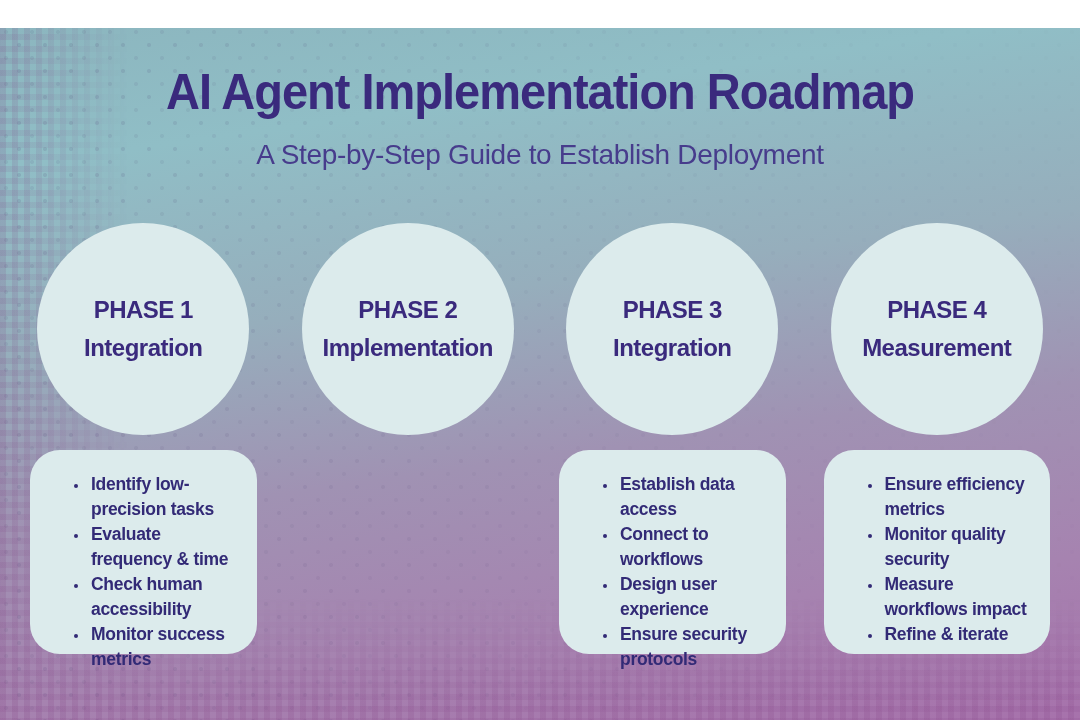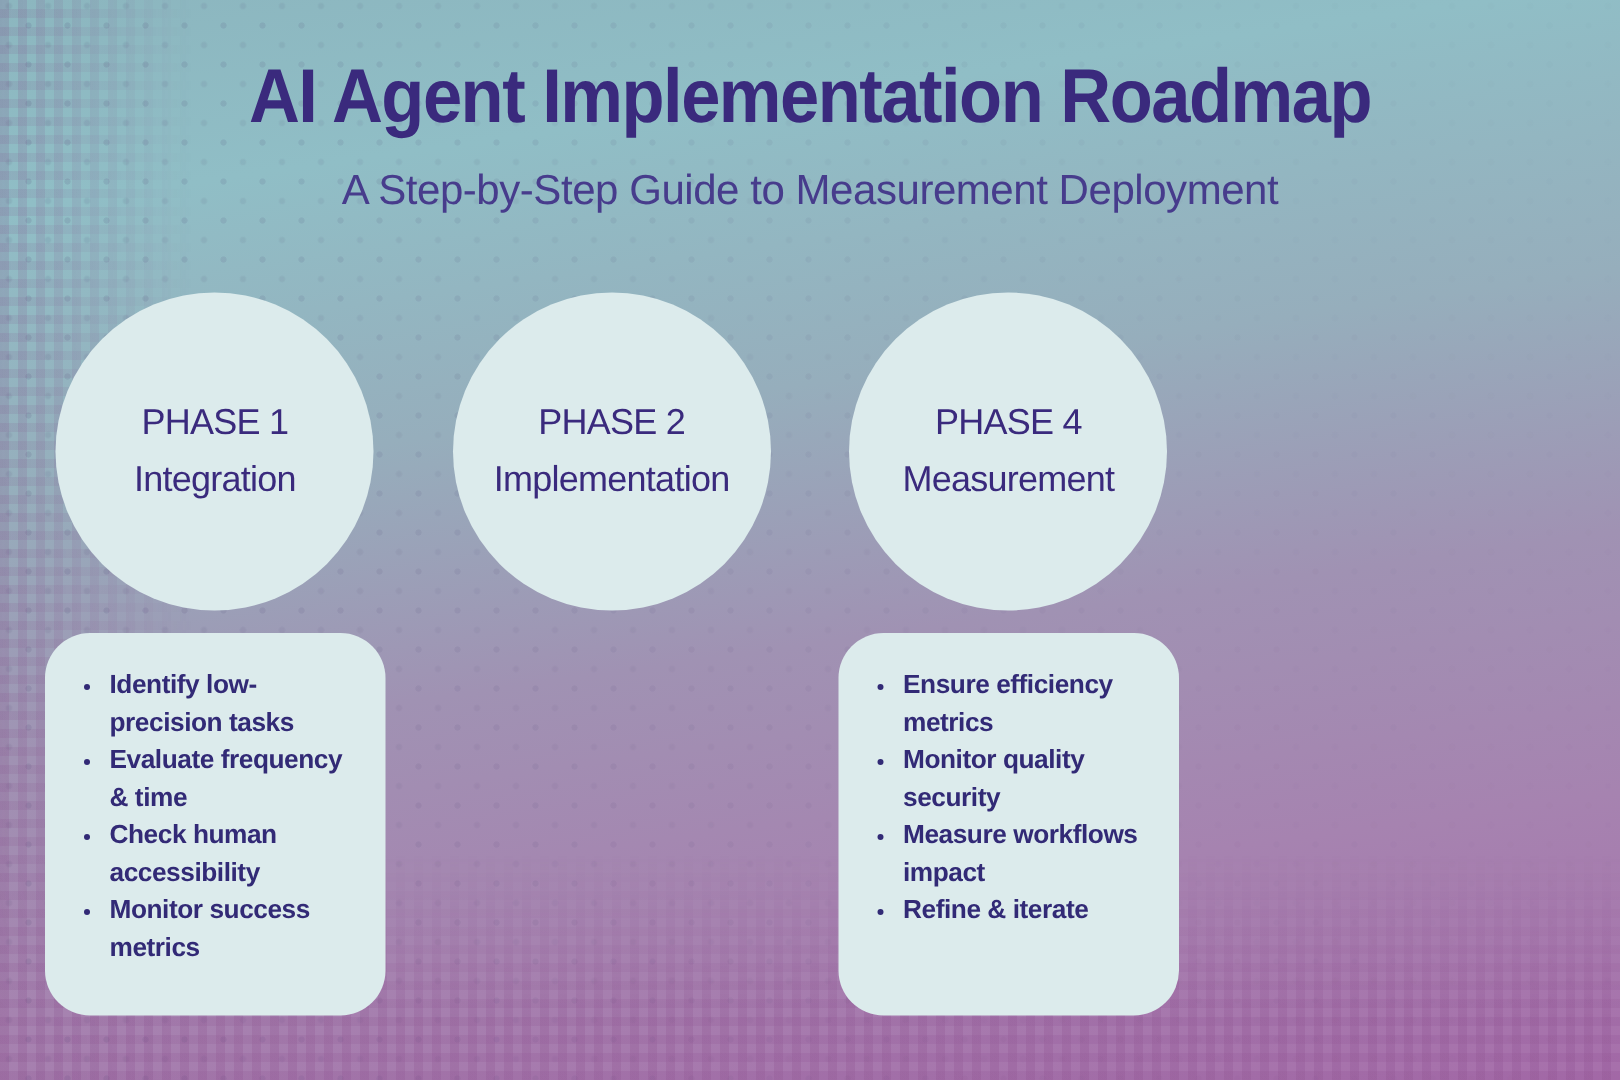--- a/index.html
+++ b/index.html
@@ -52,21 +52,21 @@
     -webkit-mask-image:
       linear-gradient(to right, rgba(0,0,0,0.9), rgba(0,0,0,0) 12%),
       linear-gradient(to top, rgba(0,0,0,0.9) 0 40px, rgba(0,0,0,0.45) 90px, rgba(0,0,0,0) 150px);
     mask-image:
       linear-gradient(to right, rgba(0,0,0,0.9), rgba(0,0,0,0) 12%),
       linear-gradient(to top, rgba(0,0,0,0.9) 0 40px, rgba(0,0,0,0.45) 90px, rgba(0,0,0,0) 150px);
     -webkit-mask-composite: source-over;
     mask-composite: add;
     pointer-events: none;
   }
-  .header { position: relative; text-align: center; padding-top: 36px; }
+  .header { position: relative; text-align: center; padding-top: 36px; margin-top: 28px; }
   .title {
     font-size: 47px;
     font-weight: bold;
     letter-spacing: -1px;
     color: var(--ink-dark);
     transform: scaleY(1.08);
   }
   .subtitle {
     margin-top: 20px;
     font-size: 28px;
@@ -90,32 +90,32 @@
     background: var(--panel-mint);
     display: flex;
     flex-direction: column;
     align-items: center;
     justify-content: center;
     gap: 10px;
     flex-shrink: 0;
   }
   .phase-label, .phase-name {
     font-size: 24px;
-    font-weight: normal;
+    font-weight: bold;
     letter-spacing: -0.5px;
     color: var(--ink-dark);
     text-align: center;
   }
   .card {
     margin-top: 15px;
     width: 100%;
-    height: 255px;
+    height: 204px;
     border-radius: 30px;
     background: var(--panel-mint);
-    padding: 22px 14px 18px 11px;
+    padding: 22px 14px 18px 29px;
   }
   .card ul {
     list-style: disc;
     padding-left: 30px;
   }
   .card li {
     font-size: 17.5px;
     font-weight: bold;
     letter-spacing: -0.3px;
     line-height: 25px;
@@ -125,21 +125,21 @@
   .card li::marker { color: var(--ink-bullet); font-size: 0.85em; }
 </style>
 </head>
 <body>
 
 <div class="poster">
   <div class="texture-checker"></div>
 
   <div class="header">
     <div class="title">AI Agent Implementation Roadmap</div>
-    <div class="subtitle">A Step-by-Step Guide to Measurement Deployment</div>
+    <div class="subtitle">A Step-by-Step Guide to Establish Deployment</div>
   </div>
 
   <div class="columns">
 
     <div class="column">
       <div class="circle">
         <div class="phase-label">PHASE 1</div>
         <div class="phase-name">Integration</div>
       </div>
       <div class="card">
@@ -152,20 +152,34 @@
       </div>
     </div>
 
     <div class="column">
       <div class="circle">
         <div class="phase-label">PHASE 2</div>
         <div class="phase-name">Implementation</div>
       </div>
     </div>
 
+    <div class="column">
+      <div class="circle">
+        <div class="phase-label">PHASE 3</div>
+        <div class="phase-name">Integration</div>
+      </div>
+      <div class="card">
+        <ul>
+          <li>Establish data access</li>
+          <li>Connect to workflows</li>
+          <li>Design user experience</li>
+          <li>Ensure security protocols</li>
+        </ul>
+      </div>
+    </div>
 
     <div class="column">
       <div class="circle">
         <div class="phase-label">PHASE 4</div>
         <div class="phase-name">Measurement</div>
       </div>
       <div class="card">
         <ul>
           <li>Ensure efficiency metrics</li>
           <li>Monitor quality security</li>

